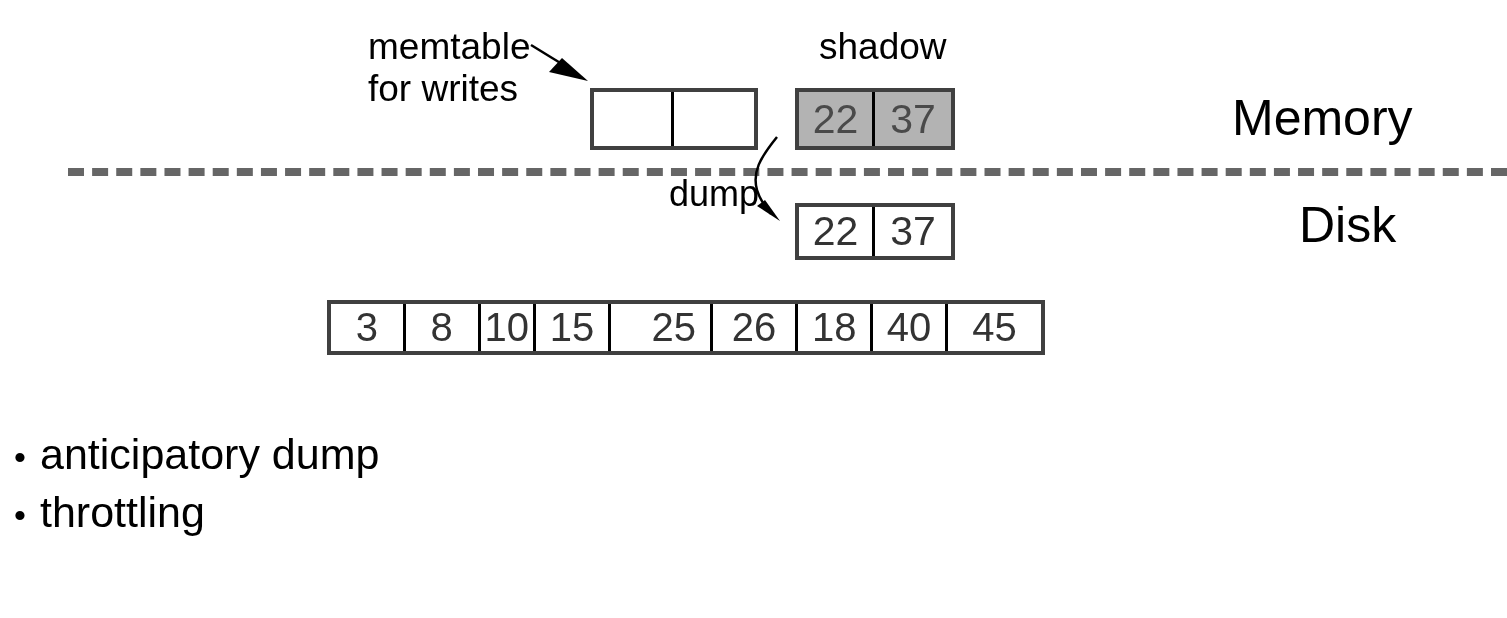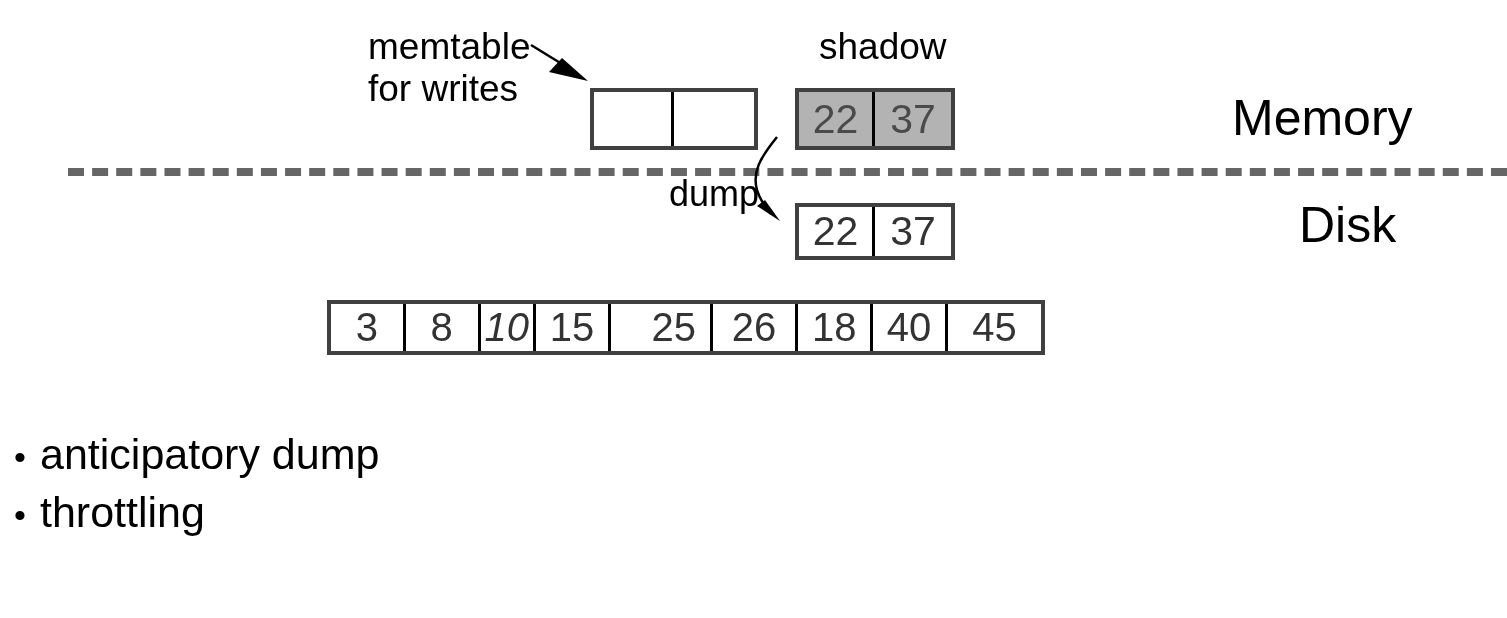--- a/index.html
+++ b/index.html
@@ -124,21 +124,21 @@
   </div>
 
   <div class="cellrow" style="left:795px; top:203px; width:160px; height:57px;">
     <div class="cell" style="width:80px;">22</div>
     <div class="cell" style="width:80px;">37</div>
   </div>
 
   <div class="cellrow disk-array" style="left:327px; top:300px; width:718px; height:55px;">
     <div class="cell" style="width:79.3px;">3</div>
     <div class="cell" style="width:79.3px;">8</div>
-    <div class="cell" style="width:59px;font-style:italic;">10</div>
+    <div class="cell" style="width:59px;">10</div>
     <div class="cell" style="width:79.3px;">15</div>
     <div class="cell" style="width:79.3px;margin-left:27px;">25</div>
     <div class="cell" style="width:91px;">26</div>
     <div class="cell" style="width:79.3px;">18</div>
     <div class="cell" style="width:79.3px;text-align:right;">40</div>
     <div class="cell" style="width:99px;">45</div>
   </div>
 
   <svg class="overlay" viewBox="0 0 1507 618">
 

